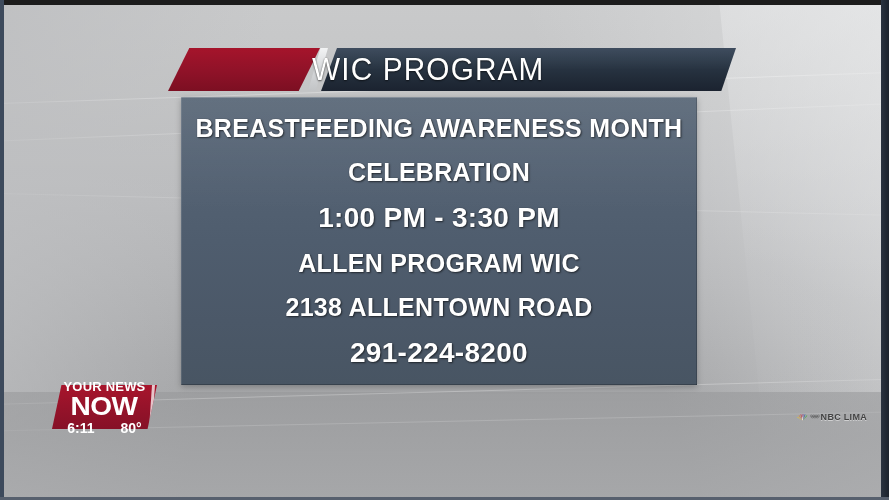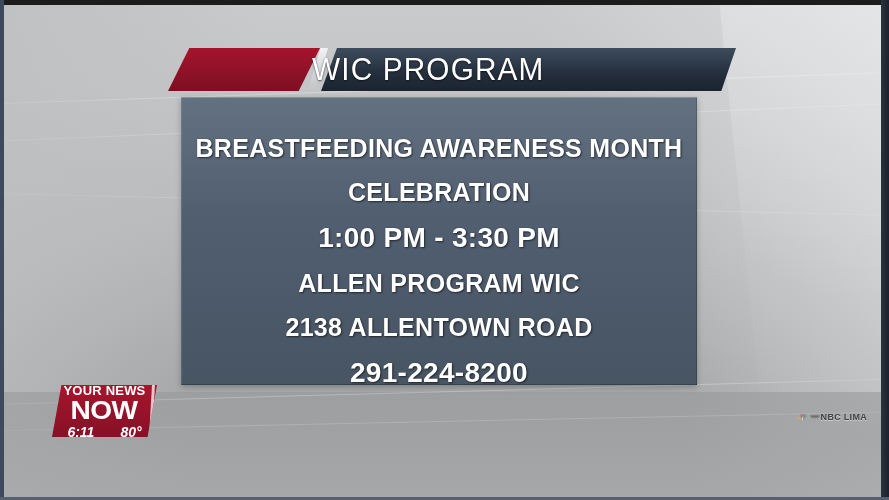--- a/index.html
+++ b/index.html
@@ -150,42 +150,41 @@
     content:"";
     position:absolute; left:0; right:0; top:0; height:40%;
     background:linear-gradient(180deg, rgba(255,255,255,.06) 0%, rgba(255,255,255,0) 100%);
     pointer-events:none;
   }
   #panel-lines {
     position:absolute; inset:0;
     display:flex; flex-direction:column;
     align-items:center; justify-content:flex-start;
     padding-top:19px;
-    margin-top:20px;
   }
   .panel-line {
     color:#ffffff;
     font-size:25px;
     font-weight:bold;
     letter-spacing:.3px;
     line-height:1.0;
     white-space:nowrap;
     text-align:center;
     text-shadow:1px 1px 2px rgba(0,0,0,.55), 0 0 1px rgba(0,0,0,.4);
     margin-bottom:19px;
     font-family:"Liberation Sans", sans-serif;
   }
   .panel-line.lg { font-size:25px; }
   .panel-line.md { font-size:28px; }
 
   
   #station-bug {
     position:absolute;
     left:52px; top:385px;
-    width:105px; height:52px;
+    width:105px; height:44px;
   }
   .bug-shape {
     position:absolute; inset:0;
     background:linear-gradient(180deg,#a8152c 0%, #96132a 50%, #861127 100%);
     clip-path:polygon(9% 0, 100% 0, 91% 100%, 0 100%);
     box-shadow:0 1px 3px rgba(0,0,0,.3);
   }
   .bug-shape::after {
     content:"";
     position:absolute; right:2px; top:0; width:6px; height:100%;
@@ -214,21 +213,20 @@
     line-height:.95;
     letter-spacing:-.5px;
     margin-top:1px;
     white-space:nowrap;
     transform:scaleX(1.08);
   }
   .bug-readout {
     display:flex; gap:26px;
     margin-top:2px;
     align-items:baseline;
-    font-style:italic;
   }
   .bug-readout span {
     color:#ffffff;
     font-size:14px;
     font-weight:bold;
     line-height:1;
     white-space:nowrap;
   }
 
   

